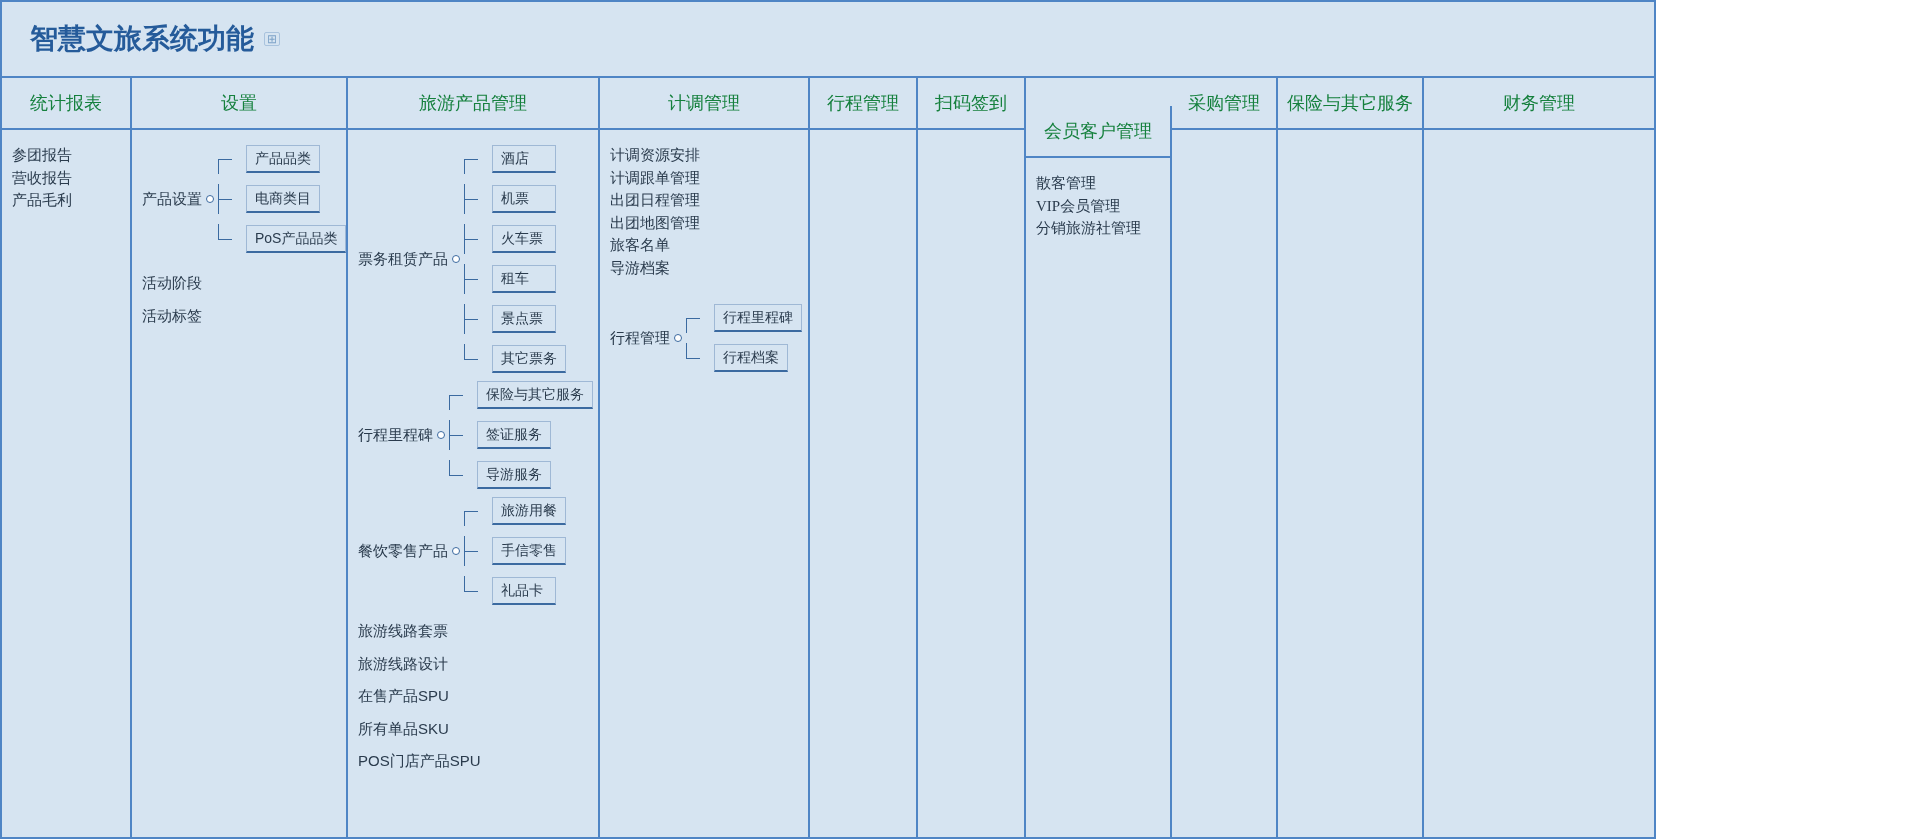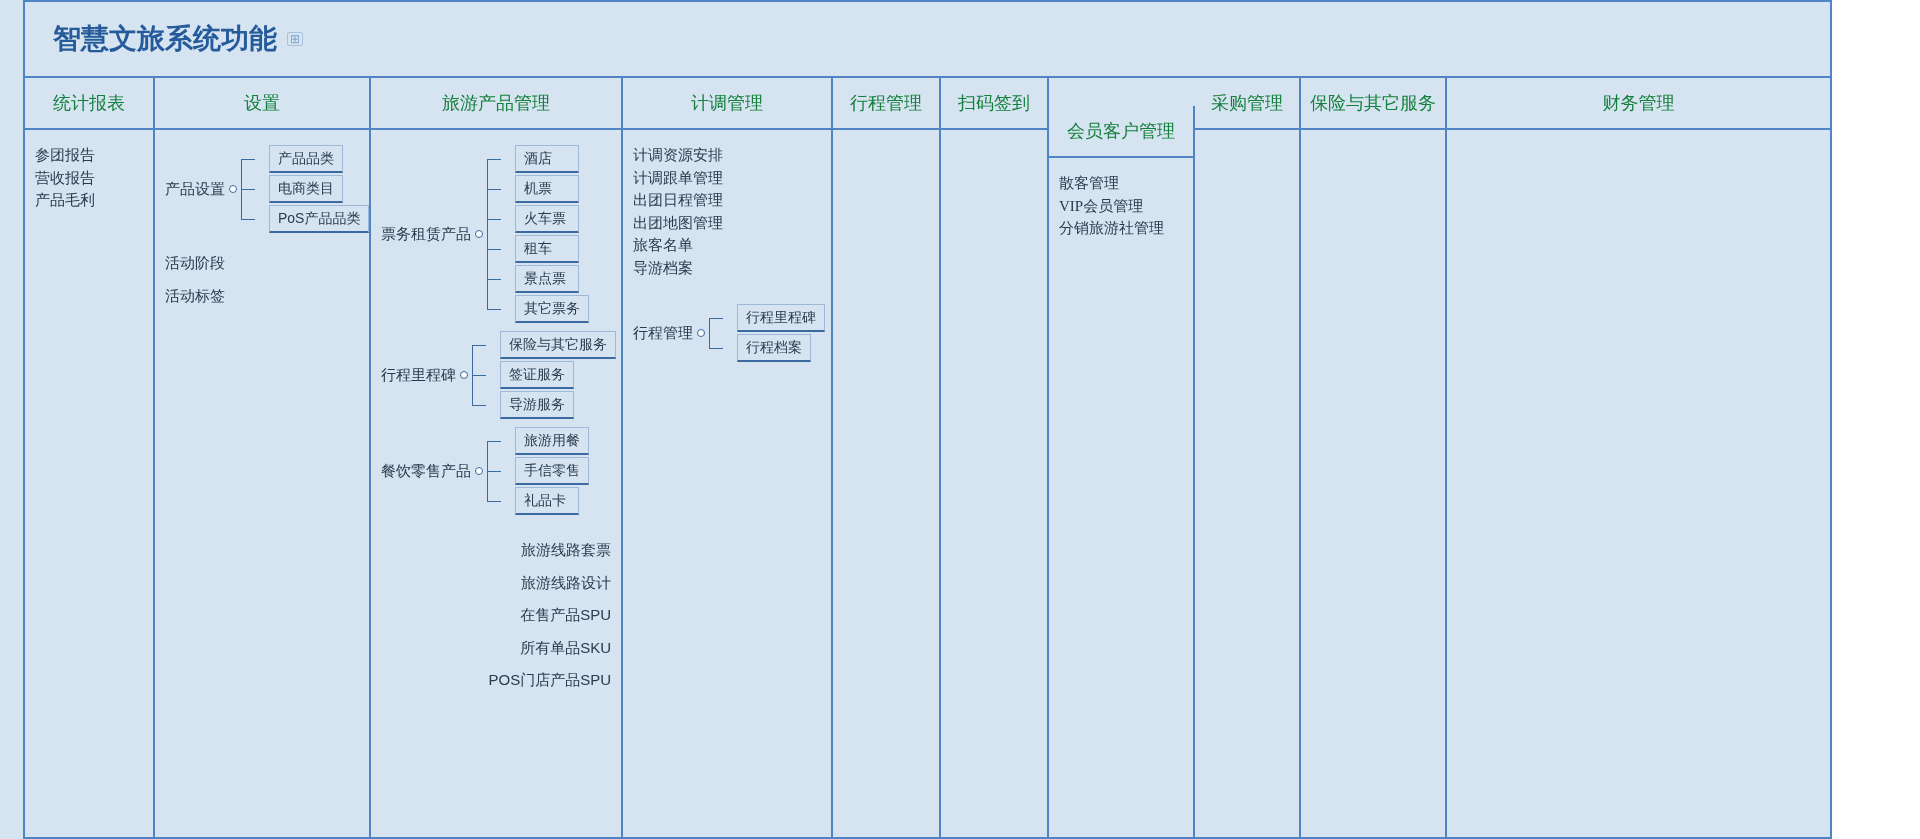--- a/index.html
+++ b/index.html
@@ -3,24 +3,23 @@
 <meta charset="utf-8">
 <style>
   * { box-sizing: border-box; }
   body {
     margin: 0;
     font-family: "Microsoft YaHei", "PingFang SC", "Hiragino Sans GB", sans-serif;
     background: #ffffff;
     padding: 0;
   }
   .canvas {
-    width: 1832px;
+    width: 1656px;
     height: 839px;
     background: #d6e4f1;
-    padding-left: 23px;
   }
   .outer {
     border: 2px solid #4f85c5;
     width: 100%;
     height: 100%;
   }
   .title-row {
     padding: 18px 28px 18px 28px;
     border-bottom: 2px solid #4f85c5;
     display: flex;
@@ -86,20 +85,21 @@
     width: 8px; height: 8px;
     border: 1px solid #3b6aa0;
     border-radius: 50%;
     background: #fff;
     flex: 0 0 8px;
   }
   .children {
     display: flex;
     flex-direction: column;
     margin-left: 4px;
+    gap: 10px;
   }
   .child-row {
     display: flex;
     align-items: center;
     position: relative;
     height: 30px;
   }
   .child-row::before {
     content: "";
     width: 14px;
@@ -260,21 +260,21 @@
                   <div class="hseg"></div>
                   <div class="child-box">手信零售</div>
                 </div>
               <div class="child-row last">
                   <div class="hseg"></div>
                   <div class="child-box">礼品卡</div>
                 </div>
             </div>
           </div>
 
-          <div class="stack" style="margin-top:23px;text-align:right;">
+          <div class="stack" style="margin-top:14px;">
             <div class="plain">旅游线路套票</div>
             <div class="plain">旅游线路设计</div>
             <div class="plain">在售产品SPU</div>
             <div class="plain">所有单品SKU</div>
             <div class="plain">POS门店产品SPU</div>
           </div>
         </div>
       </div>
 
       <div class="col w-plan">

